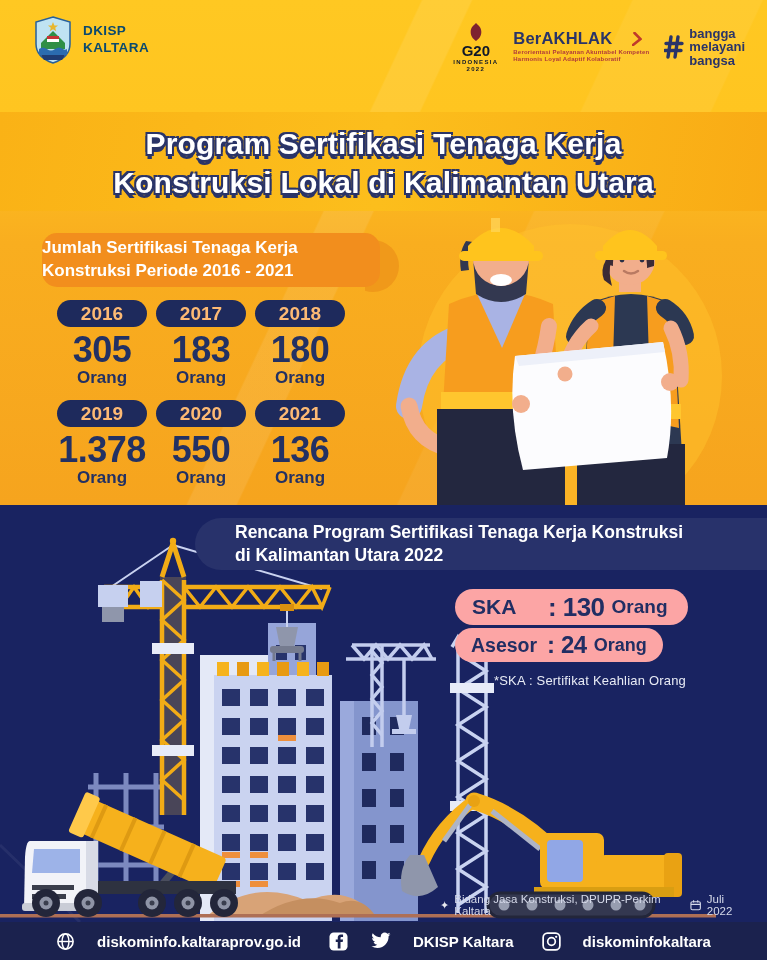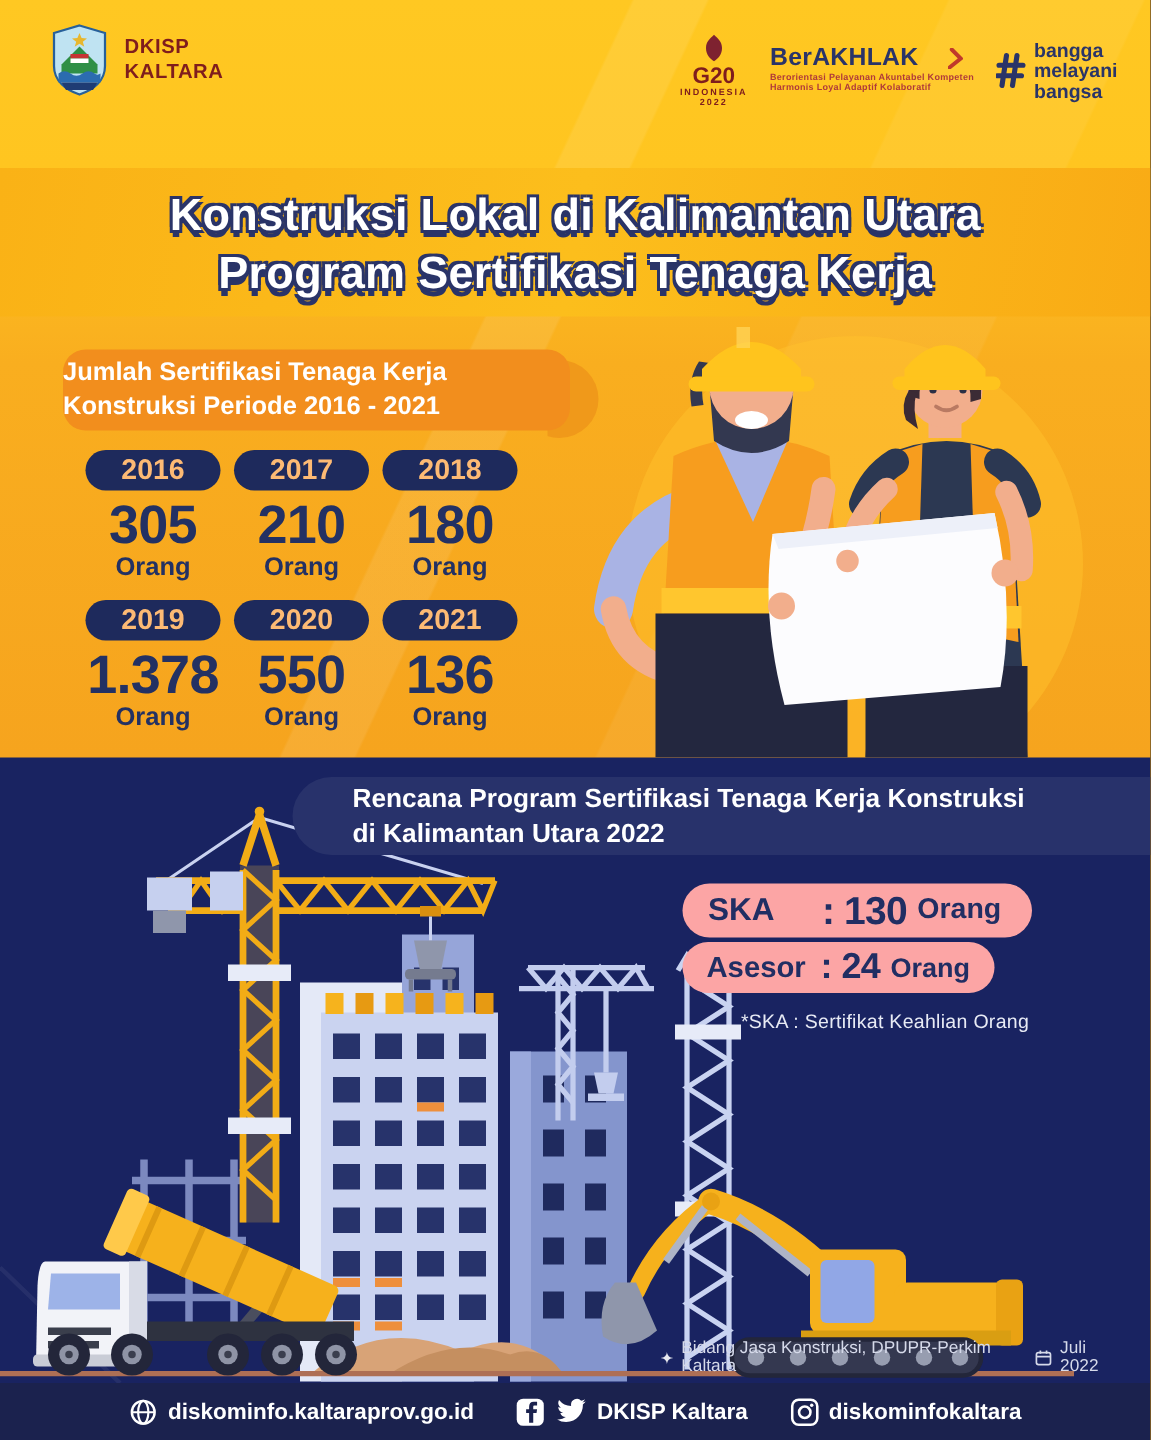--- a/index.html
+++ b/index.html
@@ -8,23 +8,23 @@
   .abs{position:absolute;}
   
   .sec-top{position:absolute;left:0;top:0;width:767px;height:505px;
     background:linear-gradient(180deg,#FFC822 0%,#FFC520 22%,#F9AE1F 48%,#F6A41E 100%);}
   .sheen{position:absolute;inset:0;pointer-events:none;
     background:linear-gradient(115deg,rgba(255,255,255,0) 42%,rgba(255,255,255,.09) 42.2%,rgba(255,255,255,.09) 47%,rgba(255,255,255,0) 47.2%),
                linear-gradient(115deg,rgba(255,255,255,0) 63%,rgba(255,255,255,.06) 63.2%,rgba(255,255,255,.06) 76%,rgba(255,255,255,0) 76.2%);}
   .header{position:absolute;left:0;top:0;width:767px;display:flex;justify-content:space-between;
     padding:16px 22px 0 33px;box-sizing:border-box;align-items:flex-start;}
   .brand{display:flex;align-items:center;gap:10px;}
-  .brand-text{font-size:13.5px;font-weight:800;color:#7f1d1d;letter-spacing:.4px;line-height:1.25;}
+  .brand-text{font-size:13.5px;font-weight:800;color:#0c4a6e;letter-spacing:.4px;line-height:1.25;}
   .logos-right{display:flex;align-items:center;gap:15px;padding-top:6px;}
-  .g20{display:flex;flex-direction:column;align-items:center;color:#7f1d1d;line-height:1;}
+  .g20{display:flex;flex-direction:column;align-items:center;color:#0f172a;line-height:1;}
   .g20-main{font-size:15px;font-weight:800;margin-top:1px;}
   .g20-sub{font-size:6px;font-weight:700;letter-spacing:1.3px;margin-top:1px;}
   .berakhlak{display:flex;flex-direction:column;line-height:1;}
   .berakhlak-row{display:flex;align-items:center;gap:20px;}
   .berakhlak-title{font-size:16.5px;font-weight:800;color:#2A3468;letter-spacing:.2px;}
   .berakhlak-tag{font-size:6px;font-weight:700;color:#B03A3A;margin-top:2px;letter-spacing:.2px;line-height:1.25;}
   .bangga{display:flex;align-items:center;gap:5px;}
   .bangga-text{font-size:13px;font-weight:800;color:#2A3468;line-height:1.04;}
   
   .title-band{position:absolute;left:0;top:112px;width:767px;height:99px;
@@ -62,21 +62,21 @@
   .badge-asesor .badge-unit{font-size:18px;}
   .plan-note{position:absolute;left:470px;top:168px;width:240px;text-align:center;
     font-size:13px;color:#E8EBF5;font-weight:400;letter-spacing:.2px;}
   .credit{position:absolute;left:440px;top:388px;width:310px;display:flex;align-items:center;gap:5px;
     font-size:11.5px;color:#D6DAEA;z-index:5;}
   .credit .star{font-size:11px;color:#fff;opacity:.9;}
   .scene{position:absolute;left:0;top:0;width:767px;height:417px;}
   
   .footer{position:absolute;left:0;top:922px;width:767px;height:38px;background:#1B224E;
     display:flex;align-items:center;justify-content:center;gap:10px;color:#fff;font-size:15px;font-weight:700;}
-  .footer .grp{display:flex;align-items:center;gap:7px;}
+  .footer .grp{display:flex;align-items:center;gap:22px;}
   .footer .gap{width:8px;}
   .workers-svg{position:absolute;left:365px;top:208px;}
 </style>
 </head>
 <body>
 
 <div class="poster">
 
   <div class="sec-top">
       <div class="sheen"></div>
@@ -182,37 +182,37 @@
         <div class="bangga-text">
           <div>bangga</div>
           <div>melayani</div>
           <div>bangsa</div>
         </div>
       </div>
     </div>
   </div>
 
   <div class="main-title">
+    <div>Program Sertifikasi Tenaga Kerja</div>
     <div>Konstruksi Lokal di Kalimantan Utara</div>
-    <div>Program Sertifikasi Tenaga Kerja</div>
   </div>
 
   <div class="jumlah-chip">
     <div>Jumlah Sertifikasi Tenaga Kerja</div>
     <div>Konstruksi Periode 2016 - 2021</div>
   </div>
 
   <div class="stat" style="left:52px;top:300px;">
     <span class="stat-year">2016</span>
     <div class="stat-value">305</div>
     <div class="stat-unit">Orang</div>
   </div>
   <div class="stat" style="left:151px;top:300px;">
     <span class="stat-year">2017</span>
-    <div class="stat-value">210</div>
+    <div class="stat-value">183</div>
     <div class="stat-unit">Orang</div>
   </div>
   <div class="stat" style="left:250px;top:300px;">
     <span class="stat-year">2018</span>
     <div class="stat-value">180</div>
     <div class="stat-unit">Orang</div>
   </div>
   <div class="stat" style="left:52px;top:400px;">
     <span class="stat-year">2019</span>
     <div class="stat-value">1.378</div>

